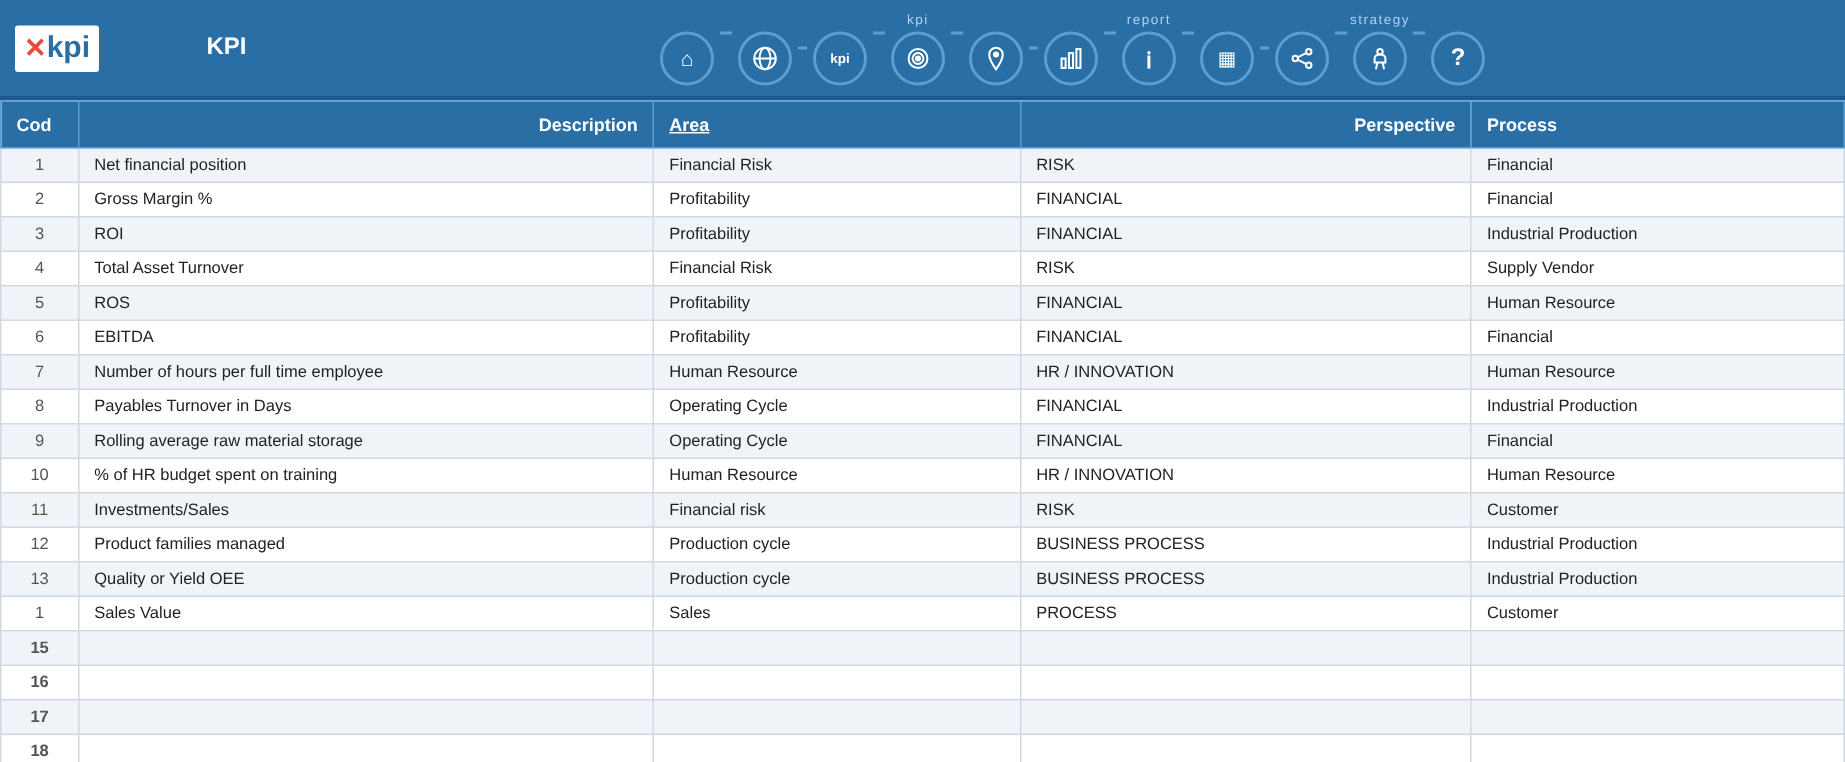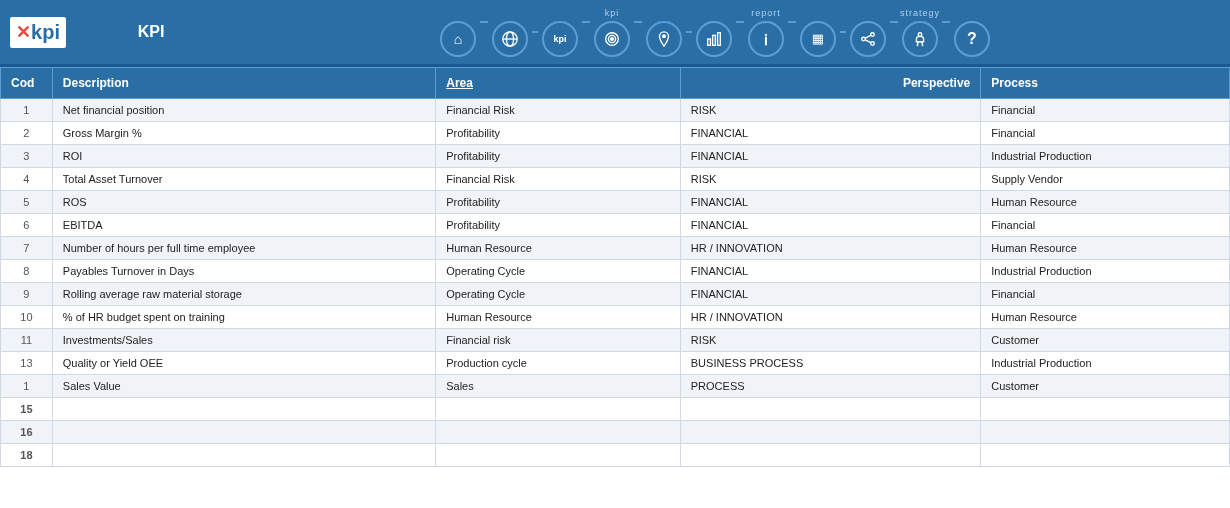--- a/index.html
+++ b/index.html
@@ -131,21 +131,21 @@
       text-align: center;
       color: #555;
       font-size: 11px;
       width: 50px;
     }
     tbody tr.empty td {
       height: 22px;
       font-weight: bold;
     }
     .col-cod { width: 50px; }
-    .col-desc { width: 370px; }
+    .col-desc { width: 370px; text-align: right; }
     .col-area { width: 236px; text-decoration: underline; }
     .col-perspective { width: 290px; text-align: right; }
     .col-process { width: 240px; }
 
     
     .header-sep {
       height: 3px;
       background: #1a5a90;
     }
   </style>
@@ -338,20 +338,27 @@
           <td>Human Resource</td>
         </tr>
         <tr>
           <td>11</td>
           <td>Investments/Sales</td>
           <td>Financial risk</td>
           <td>RISK</td>
           <td>Customer</td>
         </tr>
         <tr>
+          <td>12</td>
+          <td>Product families managed</td>
+          <td>Production cycle</td>
+          <td>BUSINESS PROCESS</td>
+          <td>Industrial Production</td>
+        </tr>
+        <tr>
           <td>13</td>
           <td>Quality or Yield OEE</td>
           <td>Production cycle</td>
           <td>BUSINESS PROCESS</td>
           <td>Industrial Production</td>
         </tr>
         <tr>
           <td>1</td>
           <td>Sales Value</td>
           <td>Sales</td>
@@ -366,20 +373,27 @@
           <td></td>
         </tr>
         <tr class="empty">
           <td>16</td>
           <td></td>
           <td></td>
           <td></td>
           <td></td>
         </tr>
         <tr class="empty">
+          <td>17</td>
+          <td></td>
+          <td></td>
+          <td></td>
+          <td></td>
+        </tr>
+        <tr class="empty">
           <td>18</td>
           <td></td>
           <td></td>
           <td></td>
           <td></td>
         </tr>
       </tbody>
   </table>
 </div>
 

